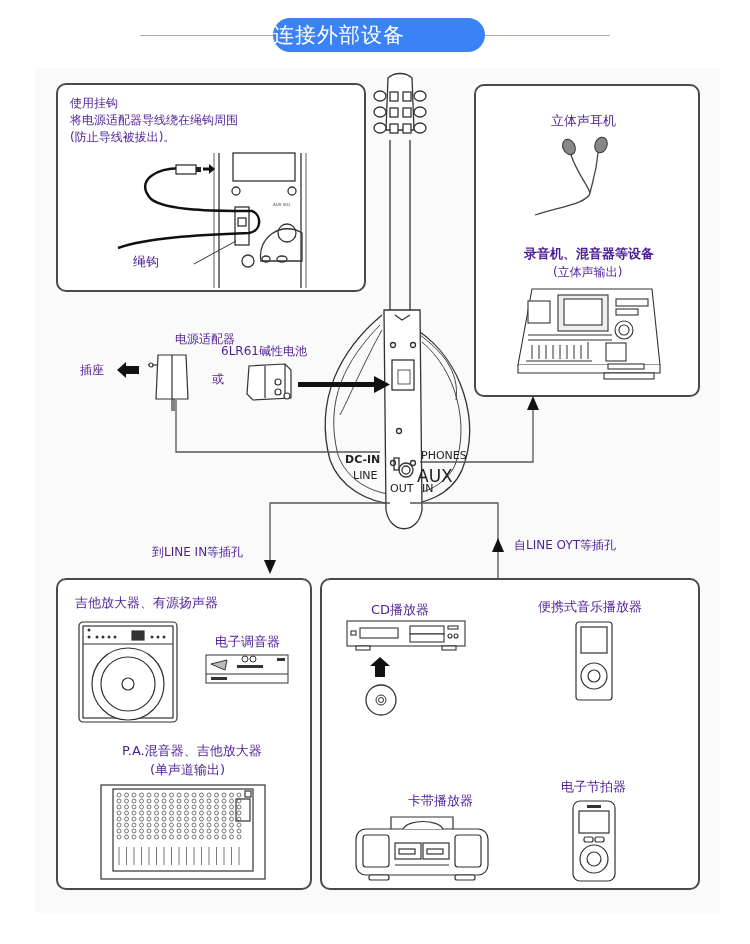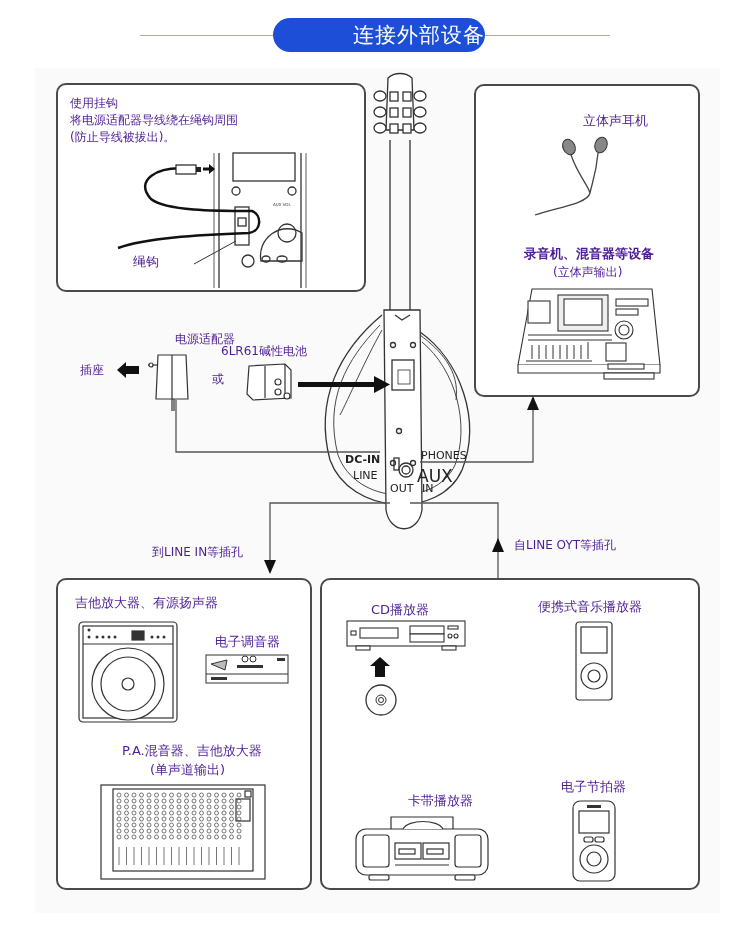--- a/index.html
+++ b/index.html
@@ -1,18 +1,18 @@
 <!DOCTYPE html>
 <html><head>
 <meta charset="utf-8">
 <style>
   html,body{margin:0;padding:0;background:#ffffff;}
   body{width:750px;height:944px;position:relative;overflow:hidden;font-family:"DejaVu Sans","Liberation Sans",sans-serif;color:#222;}
   .title-line{position:absolute;top:35px;height:1px;background:#b9a79b;}
-  .title-pill{position:absolute;left:273px;top:18px;width:212px;height:34px;border-radius:17px;background:#1d4ed8;color:#fff;font-size:21px;line-height:34px;text-align:right;letter-spacing:1px;}
+  .title-pill{position:absolute;left:273px;top:18px;width:212px;height:34px;border-radius:17px;background:#3b82f6;color:#fff;font-size:21px;line-height:34px;text-align:left;letter-spacing:1px;}
   .bg-panel{position:absolute;left:35px;top:68px;width:685px;height:845px;background:#fafafa;}
   .box{position:absolute;border:2px solid #4a4a4a;border-radius:10px;background:#fff;}
   .t{position:absolute;font-size:12px;line-height:16px;color:#4c1d95;white-space:nowrap;}
   .lbl{position:absolute;font-size:10px;line-height:12px;color:#222;white-space:nowrap;font-weight:normal;}
   .lbl-b{font-weight:bold;}
   svg{position:absolute;overflow:visible;}
 </style>
 </head>
 <body>
 
@@ -50,21 +50,21 @@
   <rect x="120" y="82" width="20" height="9" stroke="#222" fill="#fff" stroke-width="1.2"></rect>
   <rect x="140" y="84" width="5" height="5" fill="#222"></rect>
   <path d="M147 86 L154 86" stroke="#111" stroke-width="3"></path>
   <path d="M153 81 L159 86 L153 91 Z" fill="#111"></path>
   <path d="M138 181 L180 158" stroke="#333" stroke-width="1"></path>
   <text x="217" y="123" font-size="4" fill="#333">AUX VOL</text>
 </svg>
 <div class="t" style="left:133px;top:254px;font-size:13px;">绳钩</div>
 
 <div class="box" style="left:474px;top:84px;width:222px;height:309px;"></div>
-<div class="t" style="left:583px;top:113px;font-size:13px;">立体声耳机</div>
+<div class="t" style="left:551px;top:113px;font-size:13px;">立体声耳机</div>
 <svg style="left:530px;top:135px;" width="80" height="85" viewBox="0 0 80 85">
   <ellipse cx="39" cy="12" rx="6" ry="8" fill="#888" stroke="#333" transform="rotate(-25 39 12)"></ellipse>
   <ellipse cx="71" cy="10" rx="6" ry="8" fill="#888" stroke="#333" transform="rotate(20 71 10)"></ellipse>
   <path d="M41 20 C48 40 58 50 60 58 M68 18 C66 40 62 48 60 58 C58 68 30 72 5 80" stroke="#444" stroke-width="1.3" fill="none"></path>
 </svg>
 <div class="t" style="left:524px;top:246px;font-size:13px;font-weight:bold;">录音机、混音器等设备</div>
 <div class="t" style="left:553px;top:264px;font-size:12px;">(立体声输出)</div>
 <svg style="left:512px;top:285px;" width="152" height="95" viewBox="0 0 152 95">
   <g stroke="#333" fill="#fff" stroke-width="1.1">
     <path d="M20 4 L140 4 L148 80 L6 80 Z"></path>

